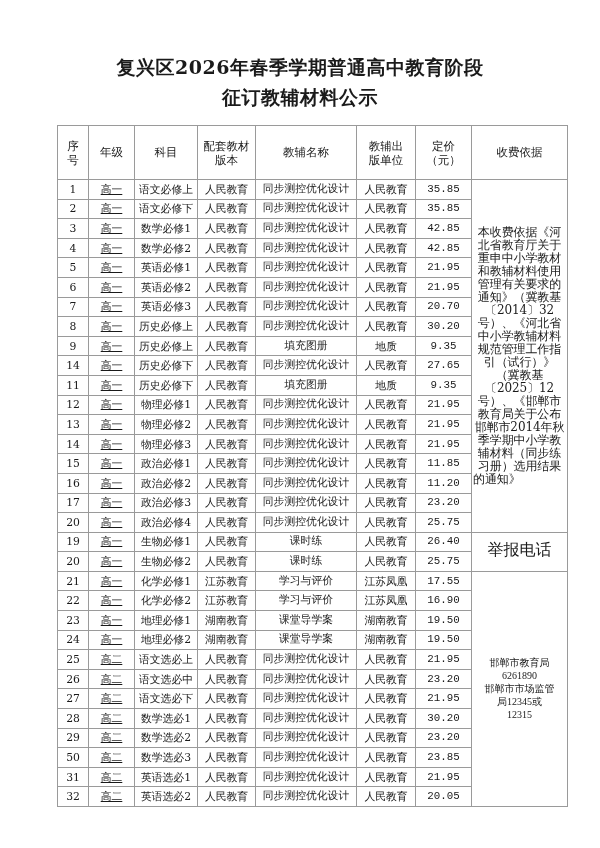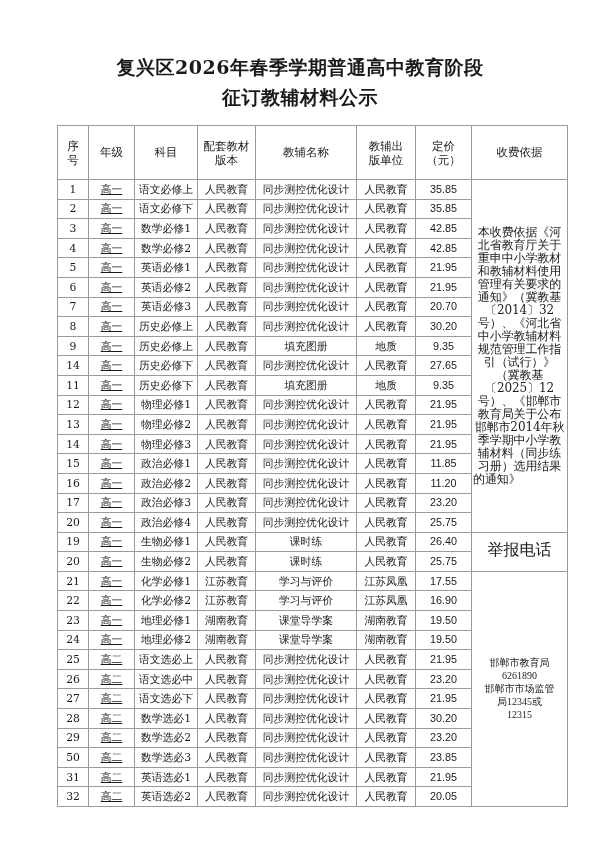--- a/index.html
+++ b/index.html
@@ -63,23 +63,23 @@
     line-height: 14px;
   }
   tbody td {
     height: 18.6px;
     font-size: 10.8px;
   }
   td.c-no   { width: 28px; }
   td.c-gr   { width: 43px; text-decoration: underline; }
   td.c-sub  { width: 60px; margin-top: 7px; }
   td.c-ver  { width: 55px; }
-  td.c-name { width: 98px; }
+  td.c-name { width: 98px; font-family: Liberation Mono, monospace; }
   td.c-pub  { width: 56px; }
-  td.c-price{ width: 53px; font-family: Liberation Sans, sans-serif; }
+  td.c-price{ width: 53px; font-family: Liberation Mono, monospace; }
   td.c-basis{ width: 93px; }
 
   th.c-no   { width: 28px; }
   th.c-gr   { width: 43px; }
   th.c-sub  { width: 60px; }
   th.c-ver  { width: 55px; }
   th.c-name { width: 98px; }
   th.c-pub  { width: 56px; }
   th.c-price{ width: 53px; }
   th.c-basis{ width: 93px; }

